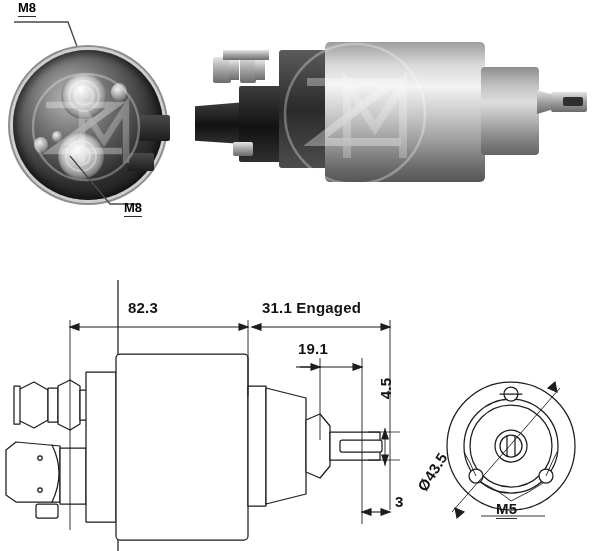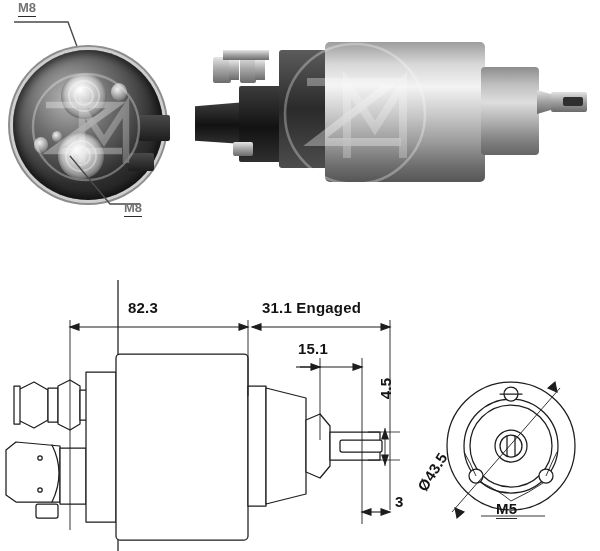--- a/index.html
+++ b/index.html
@@ -4,21 +4,21 @@
 <style>
   html,body{margin:0;padding:0;background:#ffffff;}
   body{width:600px;height:551px;position:relative;overflow:hidden;
        font-family:"Liberation Sans",sans-serif;color:#1a1a1a;}
   .stage{position:absolute;inset:0;}
   .abs{position:absolute;}
 
   
   .dimtext{font-size:15px;font-weight:600;letter-spacing:.2px;color:#141414;
            font-family:"Liberation Sans",sans-serif;white-space:nowrap;}
-  .calloutlabel{font-size:13px;font-weight:600;color:#737373;white-space:nowrap;
+  .calloutlabel{font-size:13px;font-weight:600;color:#000000;white-space:nowrap;
            font-family:"Liberation Sans",sans-serif;}
   .ul{border-bottom:1.3px solid #2b2b2b;padding-bottom:1px;}
 
   
   .photo{position:absolute;filter:grayscale(1);}
 
   
   .rearface{width:150px;height:150px;border-radius:50%;
      background:
        radial-gradient(circle at 38% 32%, #b9b9b9 0%, #6e6e6e 30%, #2e2e2e 62%, #161616 100%);
@@ -220,21 +220,21 @@
         <path d="M476,196 Q470,182 464,172" fill="none" stroke-width="0.9"></path>
         <path d="M546,196 Q552,182 557,172" fill="none" stroke-width="0.9"></path>
         <line x1="481" y1="236" x2="545" y2="236" stroke-width="0.9"></line>
       </g>
     </svg>
 
     <div class="abs dimtext" style="left:128px;top:19px;">82.3</div>
 
     <div class="abs dimtext" style="left:262px;top:19px;">31.1 Engaged</div>
 
-    <div class="abs dimtext" style="left:298px;top:60px;">15.1</div>
+    <div class="abs dimtext" style="left:298px;top:60px;">19.1</div>
 
     <div class="abs dimtext rot90" style="left:374px;top:100px;width:22px;text-align:center;">4.5</div>
 
     <div class="abs dimtext" style="left:395px;top:213px;">3</div>
 
     <div class="abs dimtext rot55" style="left:414px;top:205px;">Ø43.5</div>
 
     <div class="abs dimtext ul" style="left:496px;top:220px;">M5</div>
   </div>
 

